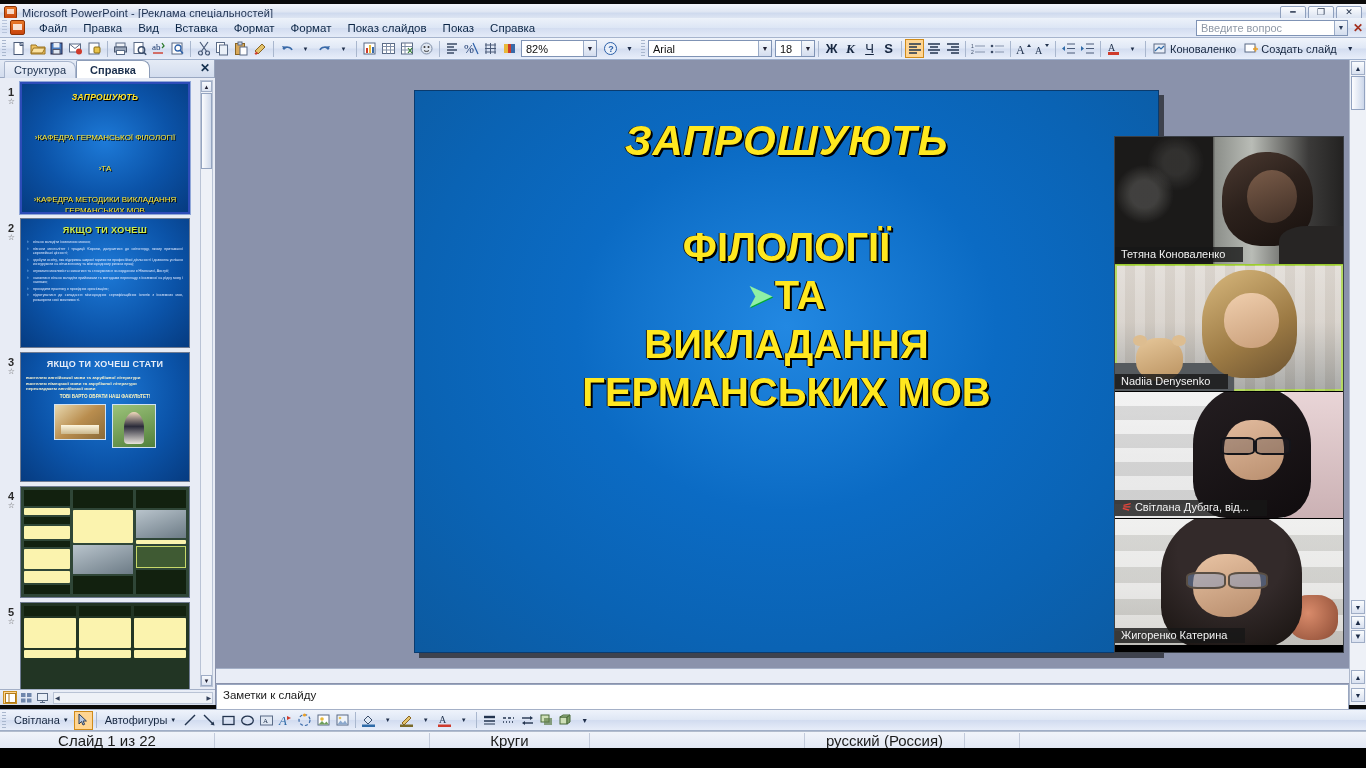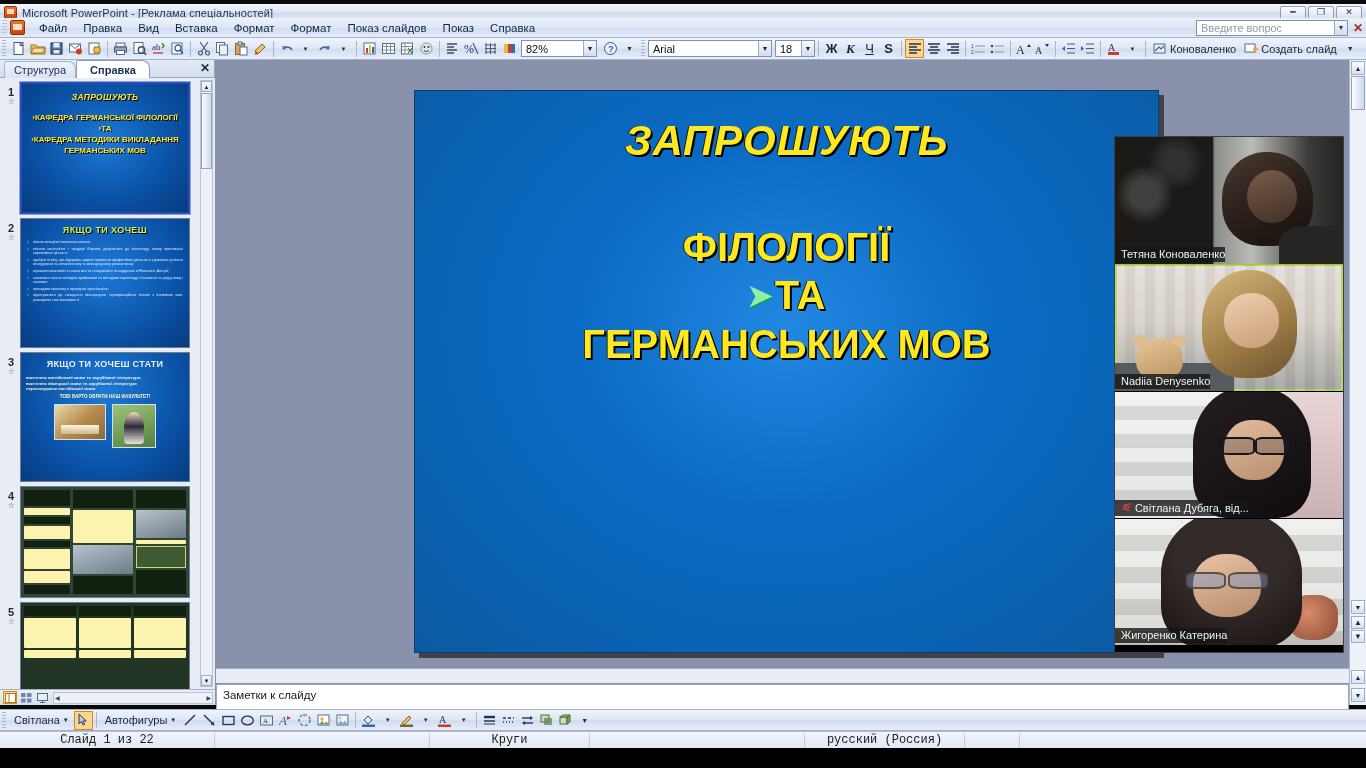--- a/index.html
+++ b/index.html
@@ -147,22 +147,22 @@
   .thumb.sel { border: 2px solid #2d4cb8; outline: 1px solid #8fa6d8; }
 
   
   .t1 {
     height: 128px; background: radial-gradient(ellipse at 50% 45%, #1d7ad8 0%, #0b53a8 55%, #063b80 100%);
     color: #ffe42a; display: flex; flex-direction: column; align-items: center;
     padding-top: 8px; overflow: hidden;
   }
   .t1 .tt { font-style: italic; font-weight: bold; font-size: 8.5px; letter-spacing: .3px;
     text-shadow: 1px 1px 0 #000; }
-  .t1 .ln { font-weight: bold; font-size: 8px; text-align: center; text-shadow: 1px 1px 0 #000;
-    line-height: 11px; }
+  .t1 .ln { font-weight: normal; font-size: 8px; text-align: center; text-shadow: 1px 1px 0 #000;
+    line-height: 11px; margin-top: 20px; }
   .t1 .blk { margin-top: 10px; }
 
   
   .t2 { height: 128px; background: radial-gradient(ellipse at 50% 40%, #1d7ad8 0%, #0b53a8 60%, #063b80 100%);
     padding: 6px 6px 0 6px; overflow: hidden; }
   .t2 .tt { color: #cfee4a; font-weight: bold; font-size: 9px; text-align: center;
     letter-spacing:.4px; text-shadow: 1px 1px 0 #000; margin-bottom: 5px;}
   .t2 .bl { color: #dfe9ff; font-size: 3.6px; line-height: 4.6px; margin-bottom: 2px; padding-left:6px;
     position: relative; text-align: justify;}
   .t2 .bl:before { content:"\203A"; position:absolute; left:0; top:-1px; color:#9fd0ff; font-size:5px;}
@@ -272,22 +272,22 @@
     position: absolute; left: 1114px; top: 136px; width: 230px; height: 517px;
     background: #000; border: 1px solid #3a3f46;
     overflow: hidden; z-index: 40;
   }
   .vtile { position: relative; width: 100%; height: 127px; overflow: hidden; background: #111; }
   .vtile + .vtile { border-top: 1px solid #000; }
   .vtile.speaking { outline: 2px solid #9ccc2e; outline-offset: -2px; }
   .vname {
     position: absolute; left: 0; bottom: 2px;
     background: rgba(22,22,22,.80); color: #f2f2f2;
-    font-size: 11px; padding: 1px 0 2px 6px; white-space: nowrap;
-    display: flex; align-items: flex-end; gap: 4px;
+    font-size: 11px; padding: 1px 18px 2px 6px; white-space: nowrap;
+    display: flex; align-items: flex-start; gap: 4px;
   }
   .muteicon { color: #e8463c; font-weight: bold; font-size: 11px; font-style: italic;}
 
   
   .v1 { background:
       linear-gradient(to right, #1c1b1a 0%, #232120 42%, #8c8f8a 44%, #b9bcb6 60%, #3b3a39 85%, #232221 100%); }
   .v1 .curtain { position:absolute; left:0; top:0; width:43%; height:100%;
      background: radial-gradient(circle at 30% 45%, rgba(200,200,195,.22) 0 14%, transparent 30%),
                  radial-gradient(circle at 62% 20%, rgba(190,190,185,.14) 0 10%, transparent 24%),
                  #1b1a19; }
@@ -351,21 +351,21 @@
     border-top: 1px solid #a4b0c7; border-bottom: 1px solid #9fadc6;
     display: flex; align-items: center; font-size: 11px; color: #16263f;
   }
   .drawbar .labelbtn { padding: 0 5px; }
 
   
   .statusbar {
     position: absolute; left: 0; top: 731px; width: 1366px; height: 17px;
     background: linear-gradient(to bottom,#f1f4fa,#e2e8f4);
     border-top: 1px solid #b2bccd;
-    display: flex; align-items: center; font-size: 12px; color: #1a1a1a; font-family: Liberation Mono, monospace;
+    display: flex; align-items: center; font-size: 15px; color: #1a1a1a;
   }
   .st-cell { height: 15px; display: flex; align-items: center; justify-content: center;
     border-right: 1px solid #c2cadb; }
   .st1 { width: 215px; } .st2 { width: 215px; } .st3 { width: 160px; }
   .st4 { width: 55px; } .st5 { flex: 1; border-right: none; }
 
   .blackfill { position: absolute; left: 0; top: 748px; width: 1366px; height: 20px; background: #000; }
 </style>
 </head>
 <body>
@@ -849,20 +849,21 @@
     </div>
 
     <div class="slidearea">
       <div class="slidecanvas">
         <div class="slide-title">ЗАПРОШУЮТЬ</div>
         <div class="slide-body">
           <div class="sb-line"><span>ФІЛОЛОГІЇ</span></div>
           <div class="sb-line">
             <span class="bullet">➤</span><span>ТА</span>
           </div>
+          <div class="sb-line"><span>ВИКЛАДАННЯ</span></div>
           <div class="sb-line"><span>ГЕРМАНСЬКИХ МОВ</span></div>
         </div>
       </div>
 
       <svg class="cursor-arrow" viewBox="0 0 12 18">
         <path d="M1 1 L1 14 L4.2 11 L6.4 16.2 L8.4 15.3 L6.3 10.3 L10.5 10.3 Z" fill="#fff" stroke="#111" stroke-width="1"></path>
       </svg>
     </div>
 
     <div class="slide-hscroll"></div>

